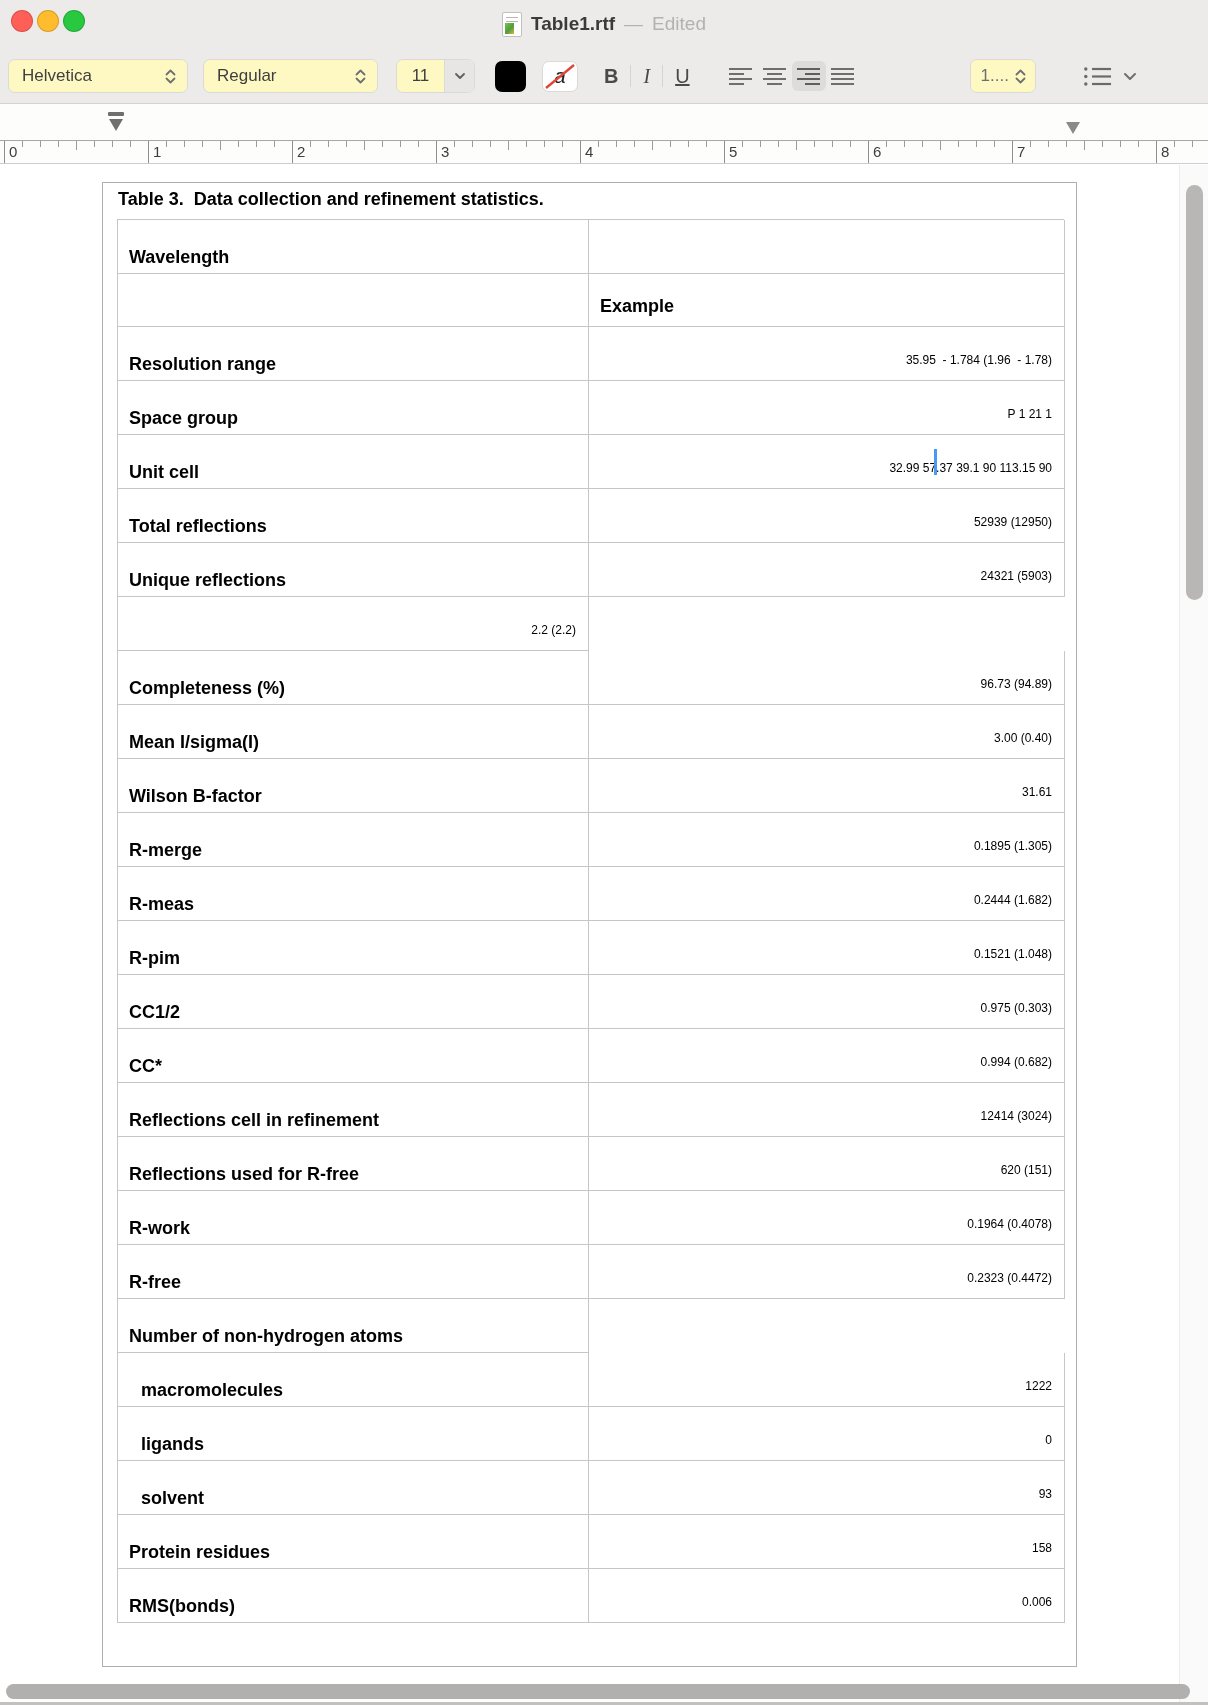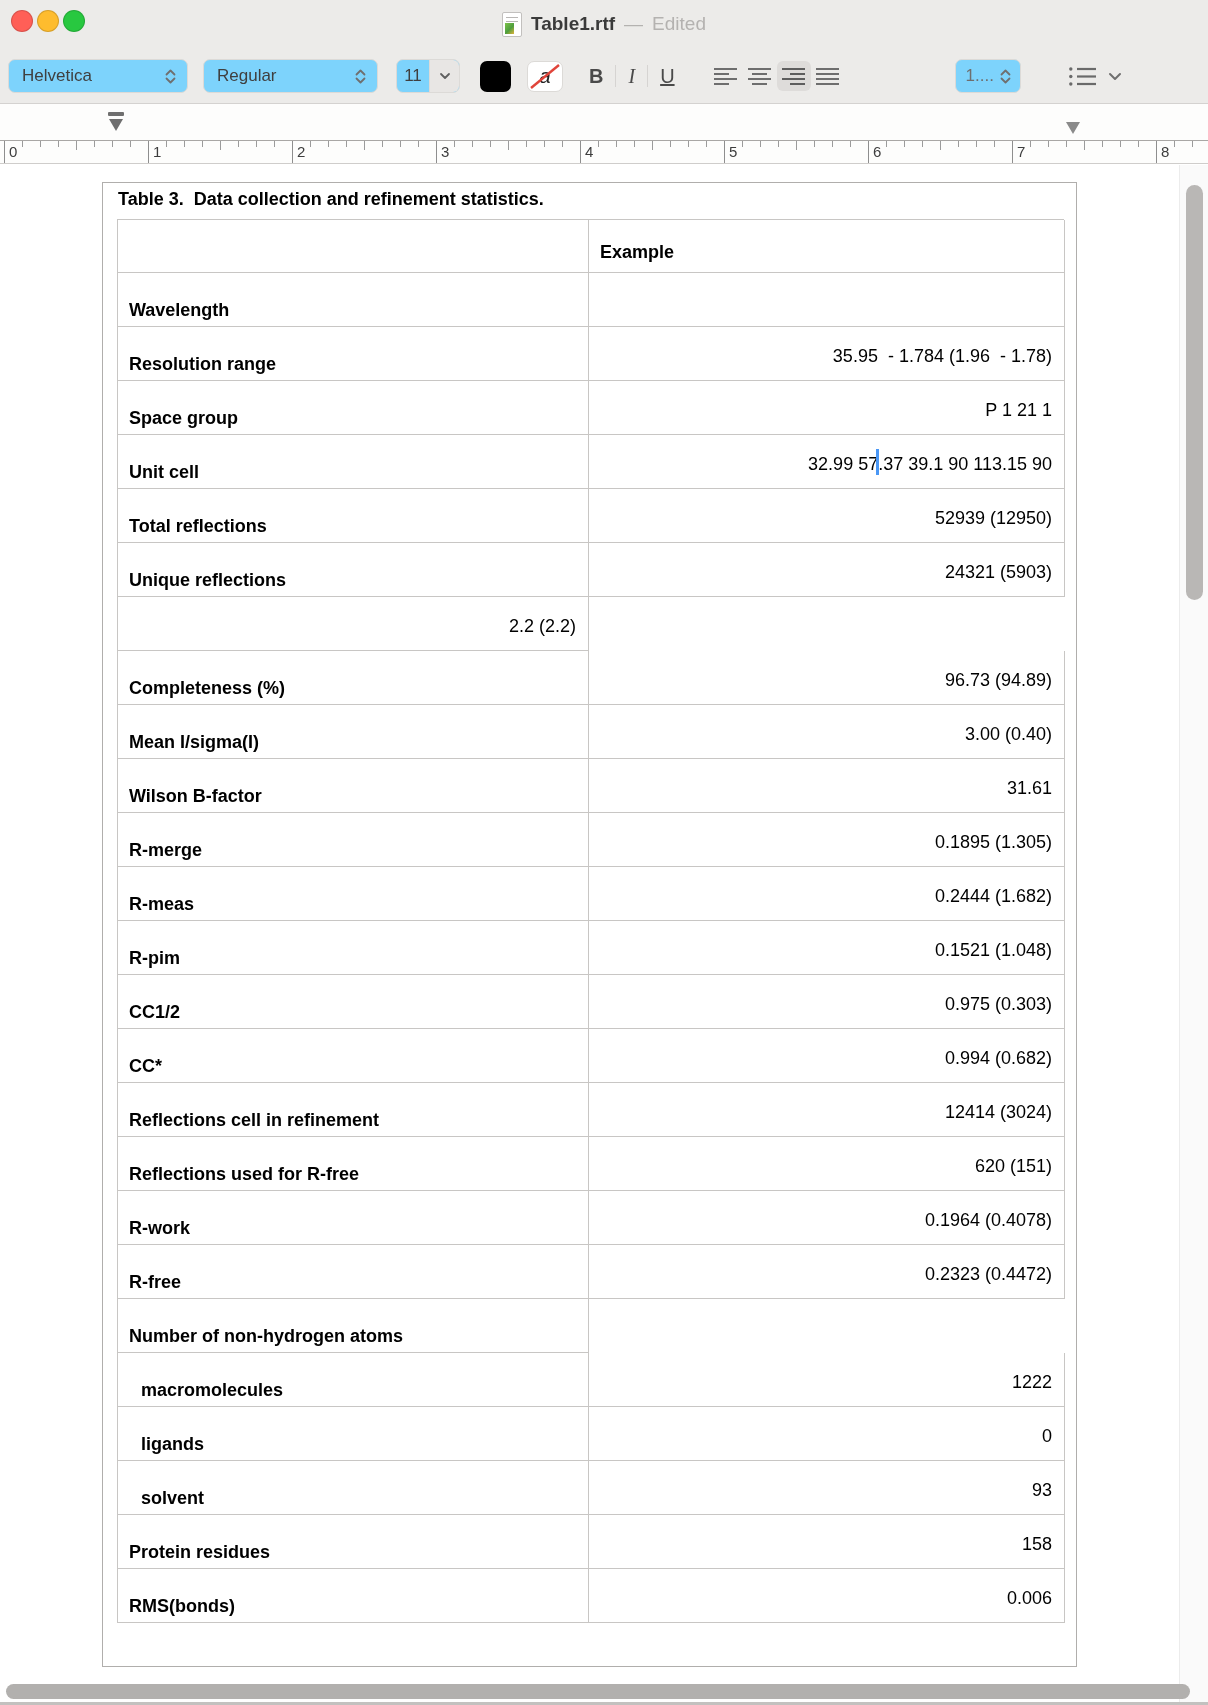--- a/index.html
+++ b/index.html
@@ -23,25 +23,25 @@
   .doc-icon .l1{top:4px} .doc-icon .l2{top:8px} .doc-icon .l3{top:12px; right:8px;}
   .doc-icon .pic { position:absolute; left:2px; bottom:2px; width:9px; height:11px;
                    background:linear-gradient(135deg,#7ec24a 0%,#4e9e3d 55%,#e0b23a 100%); }
   .win-title { font-size:19px; font-weight:bold; color:#3a3a3a; }
   .win-dash  { font-size:19px; color:#b4b2b0; }
   .win-status{ font-size:19px; color:#b4b2b0; }
 
   
   .toolbar { position:absolute; left:0; top:48px; width:1208px; height:56px;
              display:flex; align-items:center; }
-  .tb-box { height:34px; background:#7dd3fc; border:1px solid #dcdad7; border-radius:7px;
+  .tb-box { height:34px; background:#fef9c3; border:1px solid #dcdad7; border-radius:7px;
             display:flex; align-items:center; color:#3f3f3f; font-size:17px; }
   .box-font  { margin-left:8px;  width:180px; padding:0 10px 0 13px; justify-content:space-between; }
   .box-style { margin-left:15px; width:175px; padding:0 10px 0 13px; justify-content:space-between; }
-  .box-size  { margin-left:18px; width:64px; padding:0; overflow:hidden; }
+  .box-size  { margin-left:18px; width:79px; padding:0; overflow:hidden; }
   .box-size .size-val { flex:1; text-align:center; }
   .box-size .size-chev { width:30px; height:34px; background:#e8e6e4; border-left:1px solid #dcdad7;
                          display:flex; align-items:center; justify-content:center; }
   .swatch-black { margin-left:20px; width:31px; height:31px; border-radius:7px; background:#000; }
   .swatch-strike { margin-left:16px; width:36px; height:31px; border-radius:7px; background:#fff;
                    border:1px solid #dcdad7; position:relative; display:flex; align-items:center;
                    justify-content:center; font-size:20px; font-style:italic; color:#222; overflow:hidden; }
   .biu { margin-left:26px; display:flex; align-items:center; }
   .biu .b { font-weight:bold; font-size:20px; color:#4a4a4a; }
   .biu .i { font-style:italic; font-family:"Liberation Serif", serif; font-size:20px; color:#4a4a4a; }
@@ -81,21 +81,21 @@
   .doc-title { position:absolute; left:15px; top:6px; font-size:18px; font-weight:bold;
                color:#000; white-space:pre; }
   .stat-table { position:absolute; left:14px; top:36px; width:947px;
                 border-top:1.5px solid #c8c6c4; border-left:1.5px solid #c8c6c4; }
   .t-row { display:grid; grid-template-columns:471px 476px; height:54px; }
   .t-row.header { height:53px; }
   .t-cell { border-right:1.5px solid #c8c6c4; border-bottom:1.5px solid #c8c6c4;
             display:flex; align-items:flex-end; overflow:hidden; }
   .cell-label { padding:0 0 5px 11px; font-weight:bold; font-size:18px; white-space:pre; }
   .cell-label.indent { padding-left:23px; }
-  .cell-value { justify-content:flex-end; padding:0 12px 13px 0; font-size:18px; white-space:pre; }
+  .cell-value { justify-content:flex-end; padding:0 12px 13px 0; font-size:12px; white-space:pre; }
   .cell-header { justify-content:flex-start; padding:0 0 9px 11px; font-weight:bold; font-size:18px; }
   .caret { display:inline-block; width:3px; height:26px; background:#4a97f5;
            margin:0 -1px 0 -2px; vertical-align:-5px; }
 
   
   .vscroll-track { position:absolute; left:1179px; top:165px; width:29px; height:1540px;
                    background:#fafafa; border-left:1px solid #ececec; }
   .vscroll-thumb { position:absolute; left:1186px; top:185px; width:17px; height:415px;
                    border-radius:9px; background:#b9b7b5; }
   .hscroll-thumb { position:absolute; left:6px; top:1684px; width:1184px; height:15px;
@@ -321,29 +321,29 @@
     <div class="bar"></div>
       <div class="tri"></div>
   </div>
   <div class="right-marker"></div>
 </div>
 
 <div class="docarea">
   <div class="pagebox">
     <div class="doc-title">Table 3.  Data collection and refinement statistics.</div>
     <div class="stat-table" id="stat-table">
-      <div class="t-row header">
+      <div class="t-row">
+          <div class="t-cell cell-label">Wavelength</div>
+          <div class="t-cell cell-value"></div>
+        </div>
+
+    <div class="t-row header">
         <div class="t-cell cell-label"></div>
         <div class="t-cell cell-header">Example</div>
       </div>
-
-    <div class="t-row">
-          <div class="t-cell cell-label">Wavelength</div>
-          <div class="t-cell cell-value"></div>
-        </div>
         <div class="t-row">
           <div class="t-cell cell-label">Resolution range</div>
           <div class="t-cell cell-value">35.95  - 1.784 (1.96  - 1.78)</div>
         </div>
         <div class="t-row">
           <div class="t-cell cell-label">Space group</div>
           <div class="t-cell cell-value">P 1 21 1</div>
         </div>
         <div class="t-row">
           <div class="t-cell cell-label">Unit cell</div>

